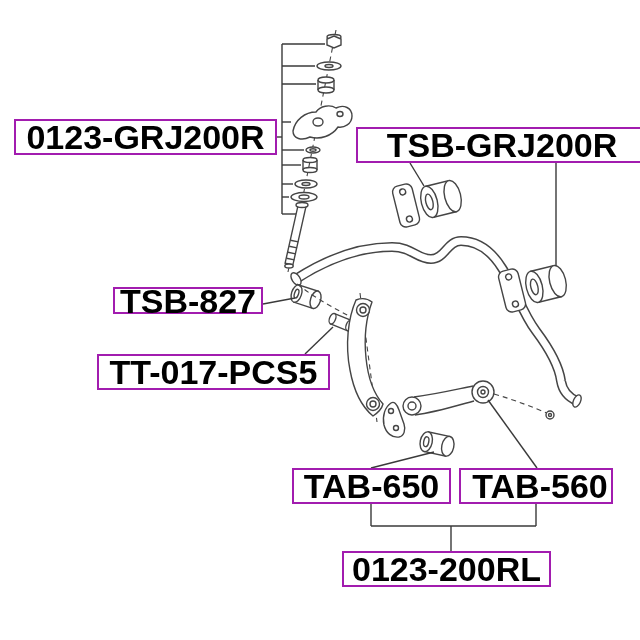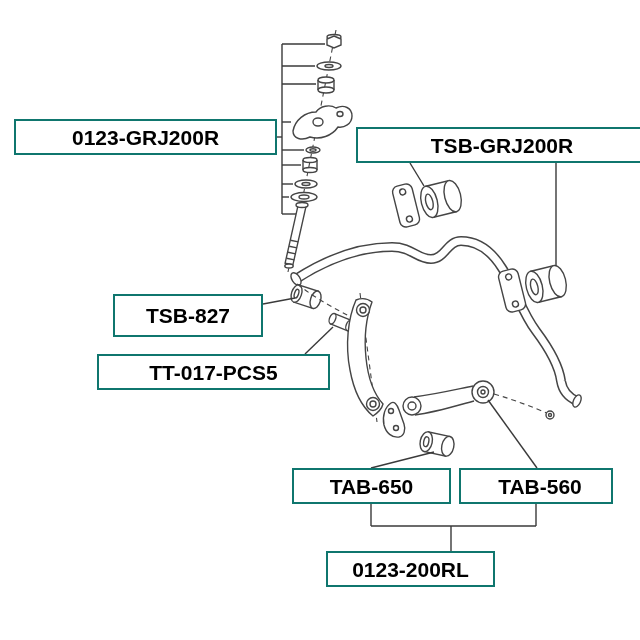--- a/index.html
+++ b/index.html
@@ -3,22 +3,22 @@
 <meta charset="utf-8">
 <style>
   html,body{margin:0;padding:0;background:#fff;}
   .stage{
     position:relative;width:640px;height:640px;background:#ffffff;
     font-family:"Liberation Sans",sans-serif;overflow:hidden;
   }
   .stage svg{position:absolute;left:0;top:0;}
   .part-label{
     position:absolute;display:flex;align-items:center;justify-content:center;
-    border:2px solid #0f766e;background:#fff;color:#000;
-    font-weight:700;font-size:21px;line-height:1;white-space:nowrap;
+    border:2px solid #a21caf;background:#fff;color:#000;
+    font-weight:700;font-size:34px;line-height:1;white-space:nowrap;
     box-sizing:border-box;
   }
   
   .ln{stroke:#454545;fill:none;stroke-width:1.4;}
   .thin{stroke:#454545;fill:none;stroke-width:1.1;}
   .fw{fill:#ffffff;stroke:#454545;stroke-width:1.4;}
   .dash{stroke-dasharray:5 4;}
   .bar-o{stroke:#454545;fill:none;stroke-width:10;}
   .bar-i{stroke:#ffffff;fill:none;stroke-width:7;}
   .lead{stroke:#3a3a3a;fill:none;stroke-width:1.4;}
@@ -168,23 +168,23 @@
       <path class="lead" d="M536,504 L536,526"></path>
       <path class="lead" d="M371,526 L536,526"></path>
       <path class="lead" d="M451,526 L451,551"></path>
     </g>
   </svg>
 
   <div class="part-label" style="left:14px;top:119px;width:263px;height:36px;">0123-GRJ200R</div>
 
   <div class="part-label" style="left:356px;top:127px;width:292px;height:36px;">TSB-GRJ200R</div>
 
-  <div class="part-label" style="left:113px;top:287px;width:150px;height:43px;margin-top:7px;">TSB-827</div>
+  <div class="part-label" style="left:113px;top:287px;width:150px;height:27px;">TSB-827</div>
 
   <div class="part-label" style="left:97px;top:354px;width:233px;height:36px;text-align:right;">TT-017-PCS5</div>
 
   <div class="part-label" style="left:292px;top:468px;width:159px;height:36px;">TAB-650</div>
 
   <div class="part-label" style="left:459px;top:468px;width:154px;height:36px;padding-left:8px;">TAB-560</div>
 
-  <div class="part-label" style="left:326px;top:551px;width:169px;height:36px;">0123-200RL</div>
+  <div class="part-label" style="left:342px;top:551px;width:209px;height:36px;">0123-200RL</div>
 
 </div>
 
 </body></html>

